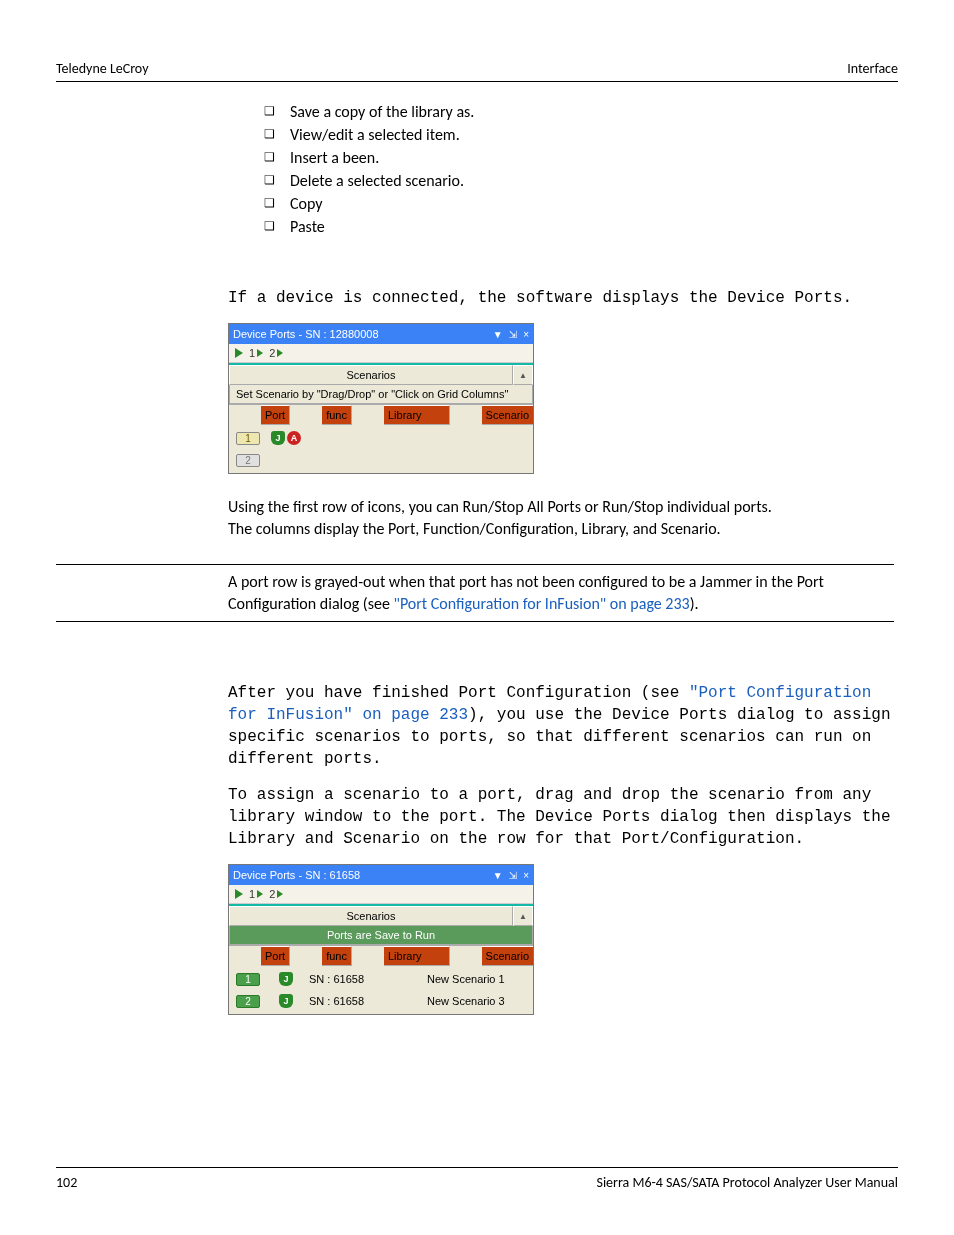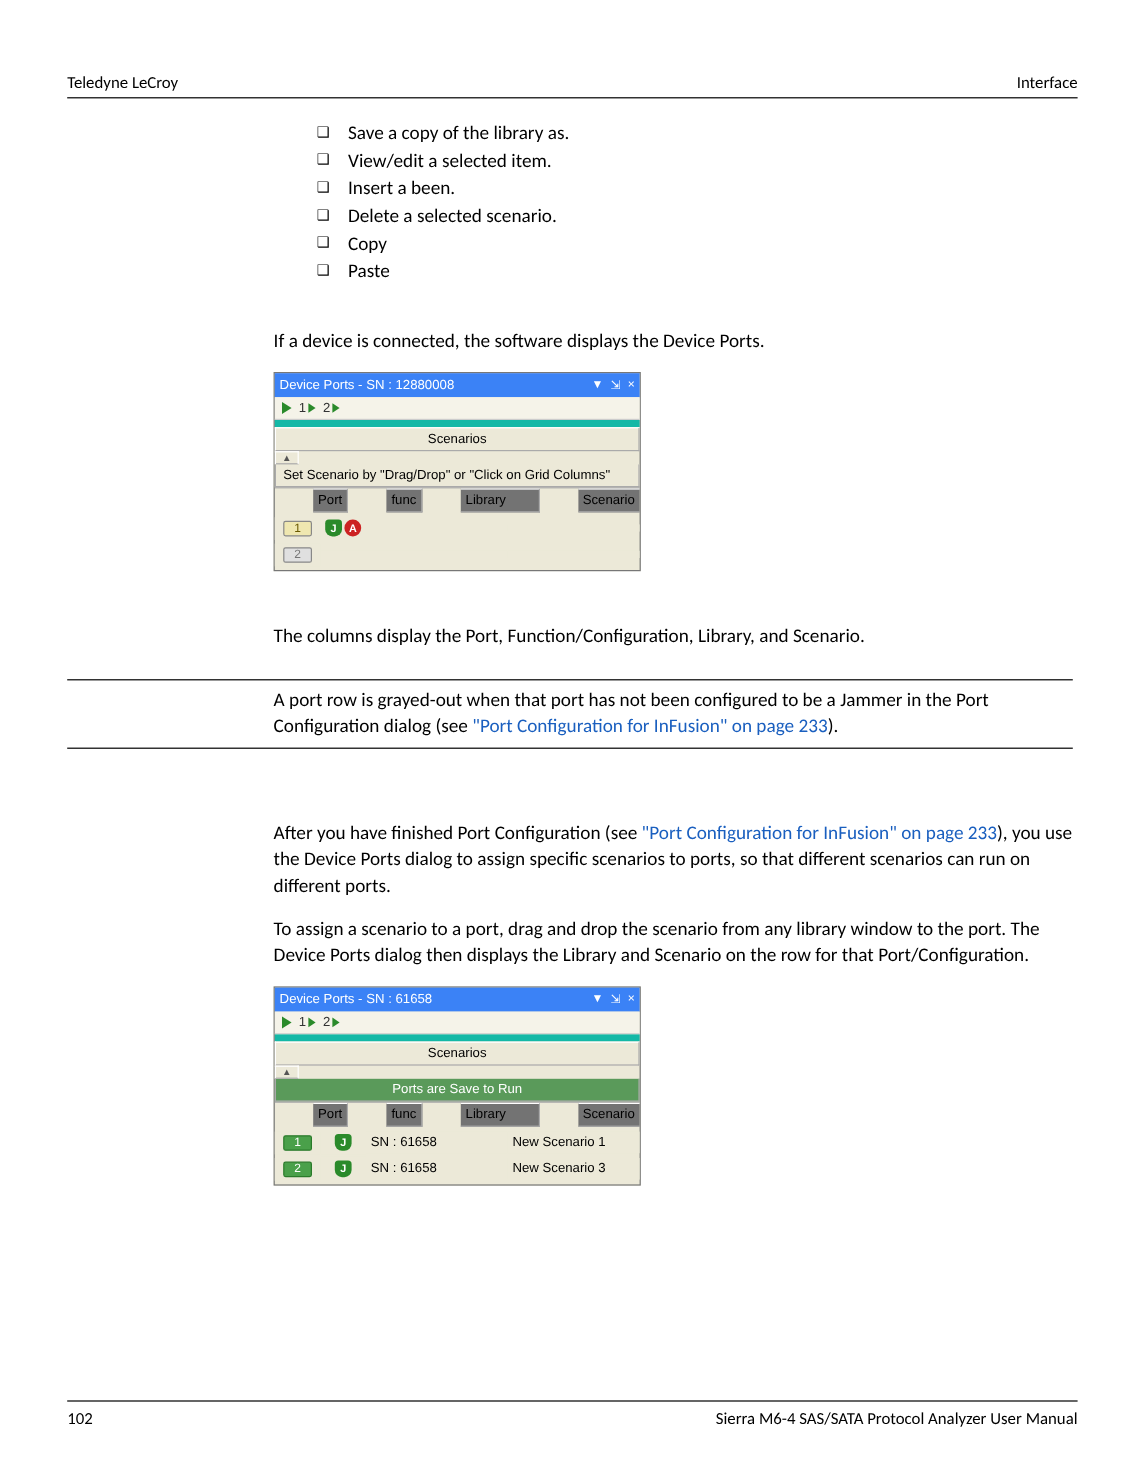--- a/index.html
+++ b/index.html
@@ -28,37 +28,38 @@
     border-top: 1px solid #000;
     margin: 0 0 18px 0;
   }
   .content {
     margin-left: 172px;
     margin-right: 4px;
   }
   .bullet-list {
     list-style: none;
     padding: 0;
-    margin: 0 0 36px 36px;
+    margin: 0 0 49px 36px;
   }
   .bullet-list li {
     position: relative;
     padding-left: 26px;
     line-height: 23px;
   }
   .bullet-list li::before {
     content: "❑";
     position: absolute;
     left: 0;
     top: 0;
     font-size: 12px;
   }
   .para {
     margin: 0 0 14px 0;
     line-height: 22px;
+    font-family: Liberation Mono, monospace;
   }
   
   .device-panel {
     width: 304px;
     border: 1px solid #777;
     background: #ece9d8;
     font-family: Tahoma, Arial, sans-serif;
     font-size: 11px;
     color: #000;
     margin: 0 0 22px 0;
@@ -96,22 +97,21 @@
   }
   .tb-item {
     display: inline-flex;
     align-items: center;
     gap: 2px;
     font-size: 11px;
     color: #333;
   }
   .dp-scen-header {
     display: flex;
-    border-top: 6px solid #14b8a6;
-    flex-direction: column;
+    border-top: 2px solid #14b8a6;
   }
   .dp-scen-label {
     flex: 1;
     text-align: center;
     background: #ece9d8;
     border: 1px solid #fff;
     border-right: 1px solid #aaa;
     border-bottom: 1px solid #aaa;
     padding: 3px 0;
     font-size: 11px;
@@ -146,21 +146,21 @@
     display: flex;
   }
   .dp-cell {
     border-right: 1px solid #aaa;
     border-bottom: 1px solid #aaa;
     padding: 3px 4px;
     font-size: 11px;
     background: #ece9d8;
     box-sizing: border-box;
   }
-  .dp-cell.h { background: #737373; border-top: 1px solid #fff; margin-left: 32px; }
+  .dp-cell.h { background: #c2410c; border-top: 1px solid #fff; margin-left: 32px; }
   .c-port { width: 38px; text-align: center; }
   .c-func { width: 38px; text-align: center; }
   .c-lib  { width: 118px; }
   .c-scen { flex: 1; border-right: none; }
   .dp-body .dp-cell { background: #ece9d8; border-right: none; border-bottom: none; }
   .dp-body { padding: 2px 0; }
   .dp-body-row { display: flex; align-items: center; height: 22px; }
   .port-badge {
     display: inline-block;
     min-width: 16px;
@@ -309,21 +309,21 @@
             <div class="dp-cell c-port"><span class="port-badge gray">2</span></div>
             <div class="dp-cell c-func"></div>
             <div class="dp-cell c-lib"></div>
             <div class="dp-cell c-scen"></div>
           </div>
         </div>
       </div>
     </div>
 
     <div class="body-text">
-      <br>
+      <span>Using the first row of icons, you can Run/Stop All Ports or Run/Stop individual ports.</span><br>
       <span>The columns display the Port, Function/Configuration, Library, and Scenario.</span><br>
     </div>
 
     <div class="note-block">
       <hr class="note-rule">
       <div class="note-text">
         <span>A port row is grayed-out when that port has not been configured to be a Jammer in the Port Configuration dialog (see </span><span class="link">"Port Configuration for InFusion" on page 233</span><span>).</span>
       </div>
       <hr class="note-rule">
     </div>

